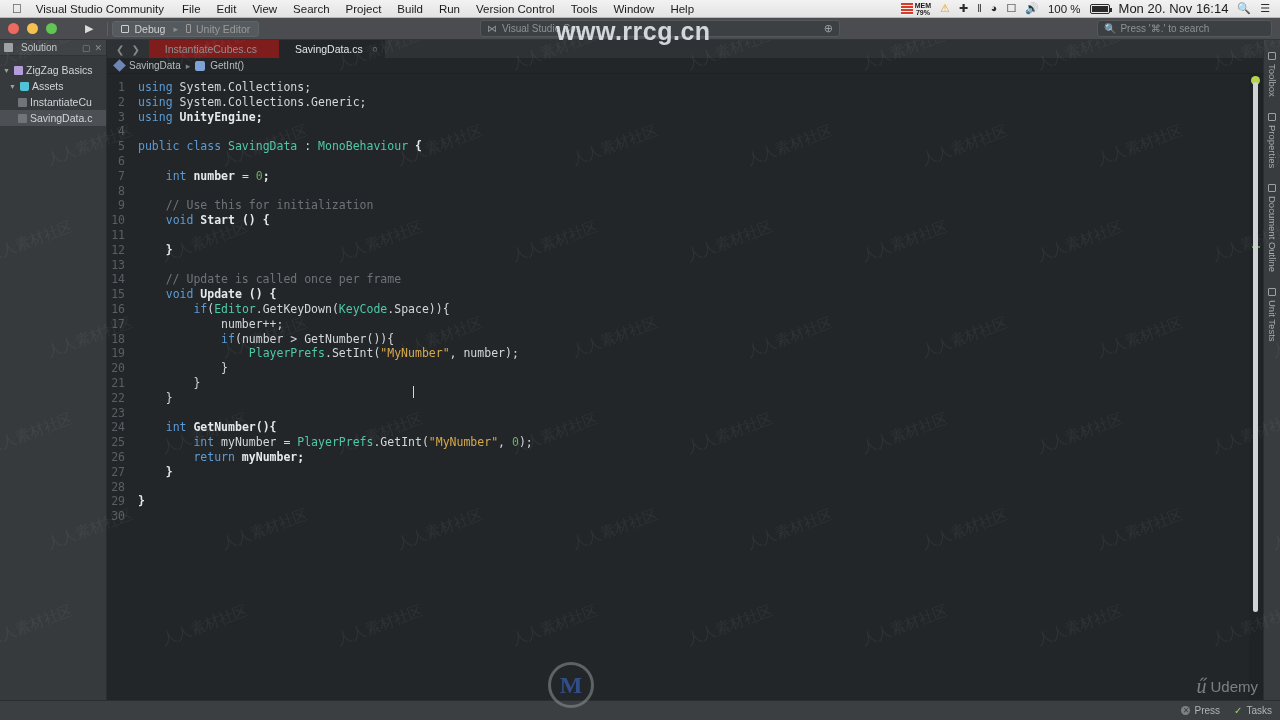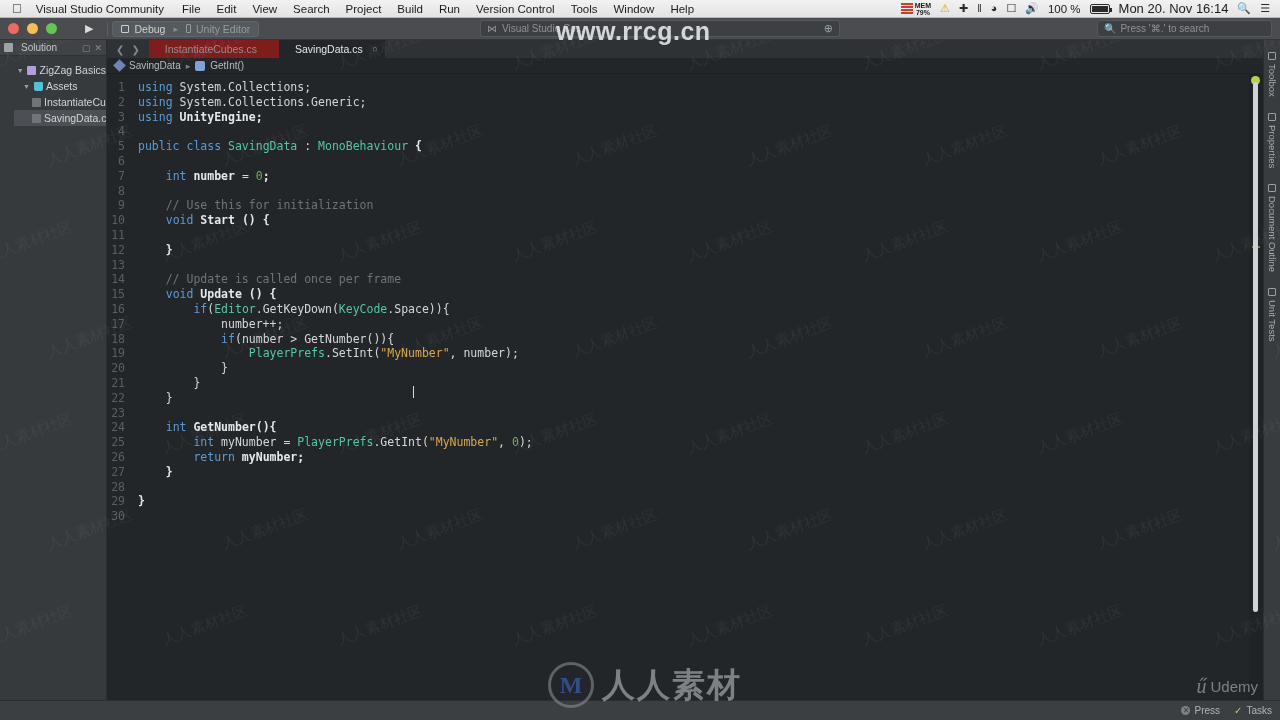--- a/index.html
+++ b/index.html
@@ -72,21 +72,21 @@
   #work { display:flex; height:calc(720px - 18px - 22px); position:relative; }
 
   
   #sidebar { width:107px; background:#373a3d; display:flex; flex-direction:column; border-right:1px solid #2b2d30; }
   .pad-head {
     height:16px; background:#3f4346; display:flex; align-items:center;
     padding:0 4px; gap:8px; font-size:10px; color:#c4c7ca; border-bottom:1px solid #303335;
   }
   .pad-head .gi { width:9px; height:9px; background:#9fa3a6; border-radius:1px; }
   .pad-head .acts { margin-left:auto; display:flex; gap:4px; color:#8a8e91; font-size:9px; }
-  .tree { padding-top:6px; font-size:10.5px; flex:1; overflow:hidden;margin-left:14px; }
+  .tree { padding-top:6px; font-size:10.5px; flex:1; overflow:hidden; }
   .trow { display:flex; align-items:center; height:16px; padding-left:2px; gap:3px; white-space:nowrap; color:#d2d5d8; }
   .trow.sel { background:#4c5055; }
   .tw { width:9px; text-align:center; color:#9aa0a4; font-size:7px; }
   .nodeico { width:9px; height:9px; border-radius:1px; flex:none; }
   .nodeico.sln { background:#b39ddb; }
   .nodeico.fold { background:#4fc3d7; border-radius:1px 1px 2px 2px; }
   .nodeico.cs { background:#6f7579; position:relative; }
   .d1 { padding-left:8px; } .d2 { padding-left:18px; }
   .hscroll { height:10px; padding:2px 6px; }
   .hscroll i { display:block; height:6px; width:68px; background:#c8ccd0; border-radius:3px; }
@@ -399,21 +399,20 @@
       <span class="chk">✓</span>
       <span>Tasks</span>
     </span>
   </span>
 </div>
 
 <div class="wm" id="wm-url">www.rrcg.cn</div>
 
 <div class="wm" id="wm-logo">
   <span class="ring">M</span>
-  <span class="cn">人人素材</span>
 </div>
 
 <div class="wm" id="wm-udemy">
   <span class="u">ű</span>
   <span class="w">Udemy</span>
 </div>
 
 <div class="tile" style="left: -15px; top: 40px;">人人素材社区</div>
 <div class="tile" style="left: 160px; top: 40px;">人人素材社区</div>
 <div class="tile" style="left: 335px; top: 40px;">人人素材社区</div>

